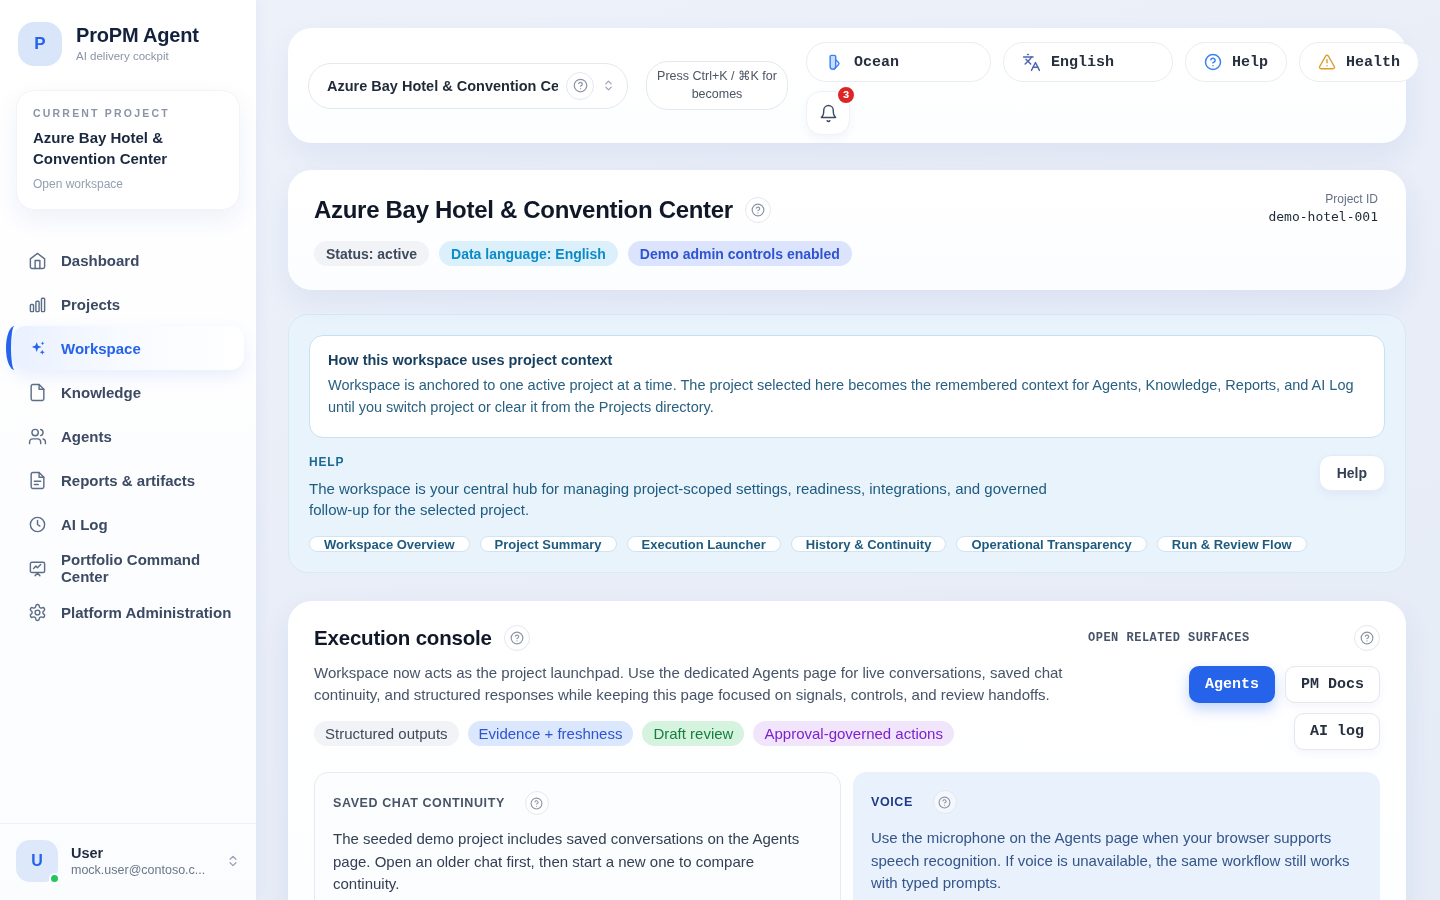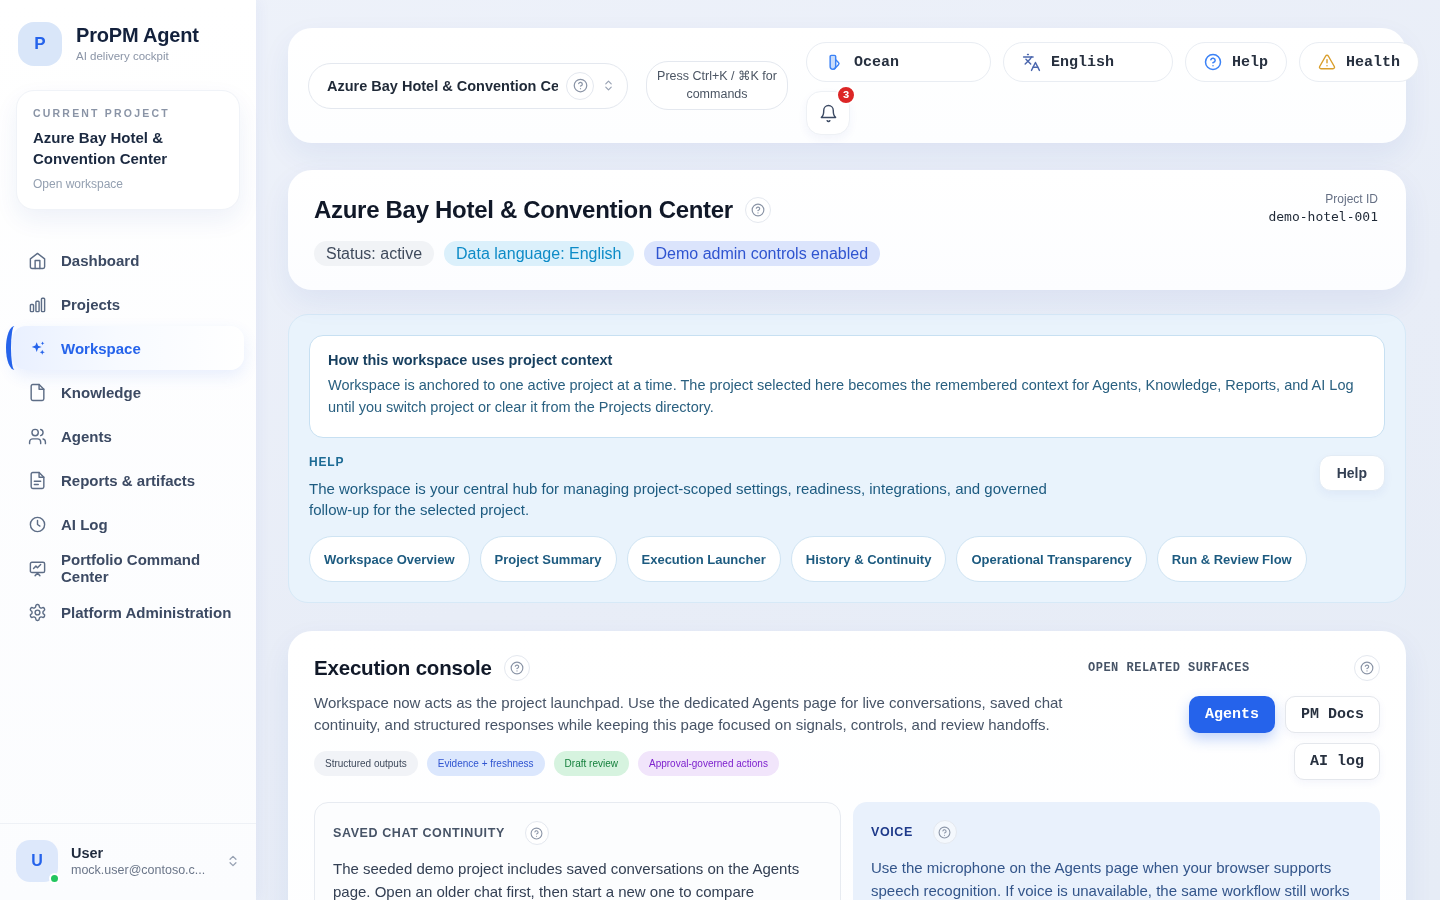--- a/index.html
+++ b/index.html
@@ -123,21 +123,21 @@
     position:relative; margin-top:27px; background:linear-gradient(180deg,#ffffff,#fcfdff);
     border-radius:24px; padding:26px 28px 24px 26px;
   }
   .title-row { display:flex; align-items:center; gap:12px; }
   .page-title { font-size:24px; font-weight:700; color:#101828; letter-spacing:-.3px; }
   .projid { position:absolute; top:22px; right:28px; text-align:right; }
   .projid-label { font-size:12px; color:#667085; }
   .projid-value { font-size:13px; font-family:"DejaVu Sans Mono", monospace; color:#1f2937; margin-top:3px; }
   .page-desc { font-size:15px; color:#475467; margin-top:9px; }
   .badge-row { display:flex; gap:10px; margin-top:17px; }
-  .badge { height:25px; display:flex; align-items:center; padding:0 12px; border-radius:999px; font-size:16px; font-weight:400; }
+  .badge { height:25px; display:flex; align-items:center; padding:0 12px; border-radius:999px; font-size:14px; font-weight:700; }
   .badge-gray   { background:#f1f3f6; color:#3f4a5c; }
   .badge-sky    { background:#dbf0fb; color:#0d8bc7; }
   .badge-indigo { background:#dbe4fc; color:#2f54d0; }
 
   
   .context-card {
     margin-top:24px; background:#e9f3fc; border:1px solid #d6e9f7;
     border-radius:20px; padding:20px;
   }
   .context-inner {
@@ -149,36 +149,36 @@
   .help-text { flex:1; }
   .help-label { font-size:12px; font-weight:700; letter-spacing:.8px; color:#1c6a94; }
   .help-body { font-size:15px; color:#1d5b80; line-height:1.45; margin-top:9px; max-width:760px; }
   .help-btn {
     align-self:flex-start; background:#fff; border:1px solid #e3ecf5; border-radius:12px;
     padding:9px 17px; font-size:14px; font-weight:600; color:#344054; cursor:pointer;
     box-shadow:0 4px 10px rgba(30,64,175,.05); font-family:inherit;
   }
   .chip-row { display:flex; gap:10px; margin-top:15px; flex-wrap:wrap; }
   .chip {
-    background:#fff; border:1px solid #cfe4f3; border-radius:999px; height:46px;
+    background:#fff; border:1px solid #cfe4f3; border-radius:999px; height:16px;
     display:flex; align-items:center; padding:0 14px; font-size:13px; font-weight:600;
     color:#1d5b80; cursor:pointer;
   }
 
   
   .console-card {
     margin-top:28px; background:linear-gradient(180deg,#ffffff,#fdfeff);
     border-radius:24px; padding:24px 26px; min-height:300px;
   }
   .console-head { display:flex; justify-content:space-between; }
   .console-title-row { display:flex; align-items:center; gap:12px; }
   .console-title { font-size:20.5px; font-weight:700; color:#101828; letter-spacing:-.2px; }
   .console-desc { font-size:15px; color:#475467; line-height:1.45; margin-top:11px; max-width:770px; }
   .tag-row { display:flex; gap:9px; margin-top:15px; }
-  .tag { height:25px; display:flex; align-items:center; padding:0 11px; border-radius:999px; font-size:10px; font-weight:500; }
+  .tag { height:25px; display:flex; align-items:center; padding:0 11px; border-radius:999px; font-size:15px; font-weight:500; }
   .tag-gray   { background:#f1f3f7; color:#3f4a5c; }
   .tag-blue   { background:#dbe7fd; color:#2f54d0; }
   .tag-green  { background:#d6f3df; color:#15803d; }
   .tag-purple { background:#f1e5fb; color:#7e22ce; }
 
   .related { width:292px; flex-shrink:0;font-family:Liberation Mono, monospace; }
   .related-head { display:flex; align-items:center; justify-content:space-between; }
   .related-label { font-size:12px; font-weight:700; letter-spacing:.5px; color:#475467; }
   .btn-row { display:flex; justify-content:flex-end; gap:10px; margin-top:15px; }
   .btn {
@@ -342,21 +342,21 @@
               <path d="M12 17h.01"></path>
             </svg>
         </span>
         <span class="caret-updown">
           <svg width="13" height="13" viewBox="0 0 24 24" fill="none" stroke="currentColor" stroke-width="2.2" stroke-linecap="round" stroke-linejoin="round">
               <path d="m7 15 5 5 5-5"></path>
               <path d="m7 9 5-5 5 5"></path>
             </svg>
         </span>
       </div>
-      <div class="cmd-hint">Press Ctrl+K / ⌘K for commands</div>
+      <div class="cmd-hint">Press Ctrl+K / ⌘K for becomes</div>
     </div>
 
     <div class="topbar-right">
       <div class="pill-row">
         <div class="pill pill-wide">
           <span>
             <svg width="19" height="19" viewBox="0 0 24 24" fill="none" stroke="#3b82f6" stroke-width="1.8" stroke-linecap="round" stroke-linejoin="round">
                 <path d="M8 3h4a1.5 1.5 0 0 1 1.5 1.5V17a3.5 3.5 0 1 1-7 0V4.5A1.5 1.5 0 0 1 8 3z" fill="#c9dcfa"></path>
                 <path d="M13.5 8.5 17 12a2 2 0 0 1 0 2.8l-5 5"></path>
               </svg>

